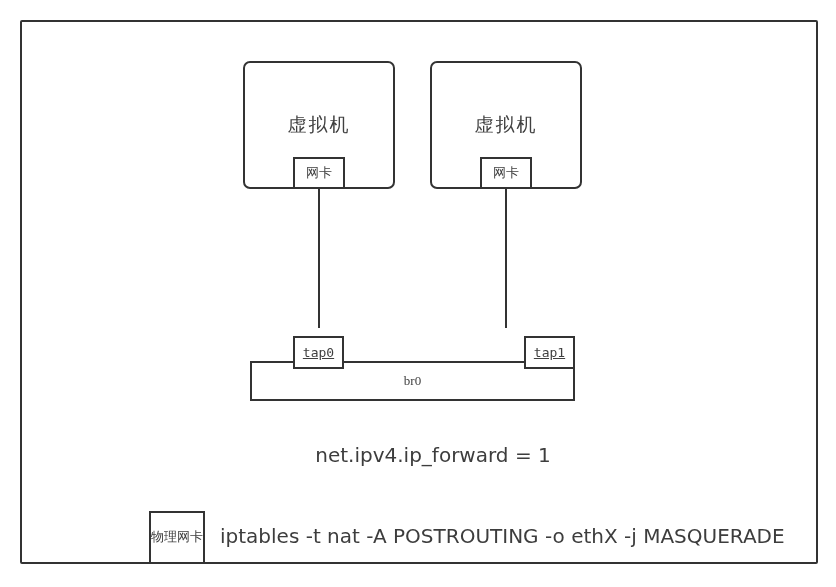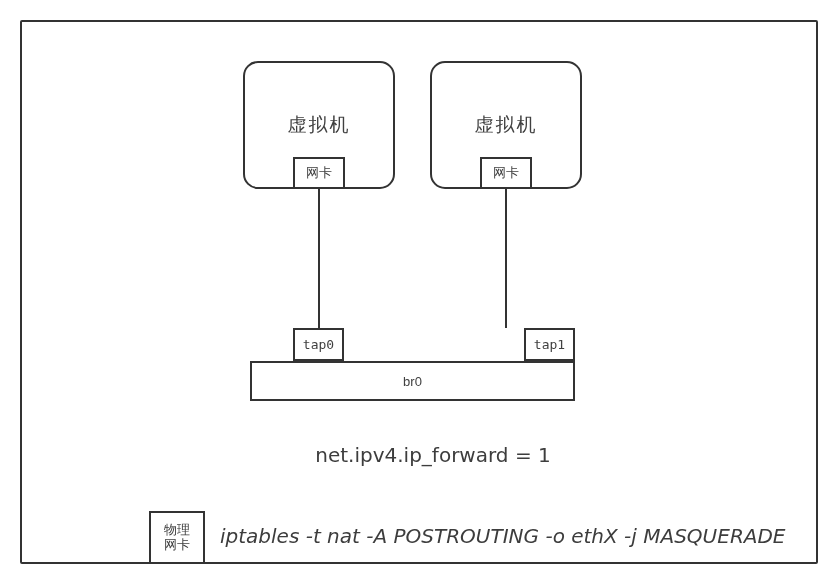--- a/index.html
+++ b/index.html
@@ -32,21 +32,21 @@
   }
   #host-label {
     position: absolute;
     left: 21px; top: 22px;
     width: 786px;
     text-align: center;
     font-size: 12px;
     color: #404040;
   }
   .vm-box {
-    border-radius: 15px;
+    border-radius: 7px;
     width: 152px; height: 128px;
     top: 61px;
   }
   #vm1-box { left: 243px; }
   #vm2-box { left: 430px; }
   .vm-label {
     font-size: 19px;
     letter-spacing: 2px;
     color: #404040;
   }
@@ -62,61 +62,60 @@
     position: absolute;
     width: 2px;
     height: 139px;
     top: 189px;
     background: #333333;
   }
   #connector1 { left: 318px; }
   #connector2 { left: 505px; }
   .tap-box {
     width: 51px; height: 33px;
-    top: 328px;
+    top: 336px;
     font-family: "DejaVu Sans Mono", monospace;
     font-size: 13px;
     z-index: 2;
+    text-decoration: underline;
   }
   #tap0-box { left: 293px; }
   #tap1-box { left: 480px; margin-left: 44px; }
   #bridge-box {
     left: 250px; top: 361px;
     width: 325px; height: 40px;
-    font-family: Liberation Sans, sans-serif;
+    font-family: Liberation Serif, serif;
     font-size: 13px;
     z-index: 1;
   }
   #sysctl-text {
     position: absolute;
     left: 21px; top: 443px;
     width: 824px;
     text-align: center;
     font-family: "DejaVu Sans", sans-serif;
     font-size: 20px;
     line-height: 24px;
     color: #3d3d3d;
   }
   #physical-nic-box {
     left: 149px; top: 511px;
     width: 56px; height: 53px;
-    flex-direction: column;
     font-size: 13px;
     line-height: 1.15;
     z-index: 4;
   }
   #iptables-text {
     position: absolute;
     left: 220px; top: 524px;
     white-space: nowrap;
     font-family: "DejaVu Sans", sans-serif;
     font-size: 20px;
     line-height: 24px;
     color: #3d3d3d;
-    font-style: italic;
   }
 </style>
 </head>
 <body>
 
 <div id="canvas">
 
   <div id="outer-box" class="box"></div>
 
   <div id="vm1-box" class="box vm-box">

